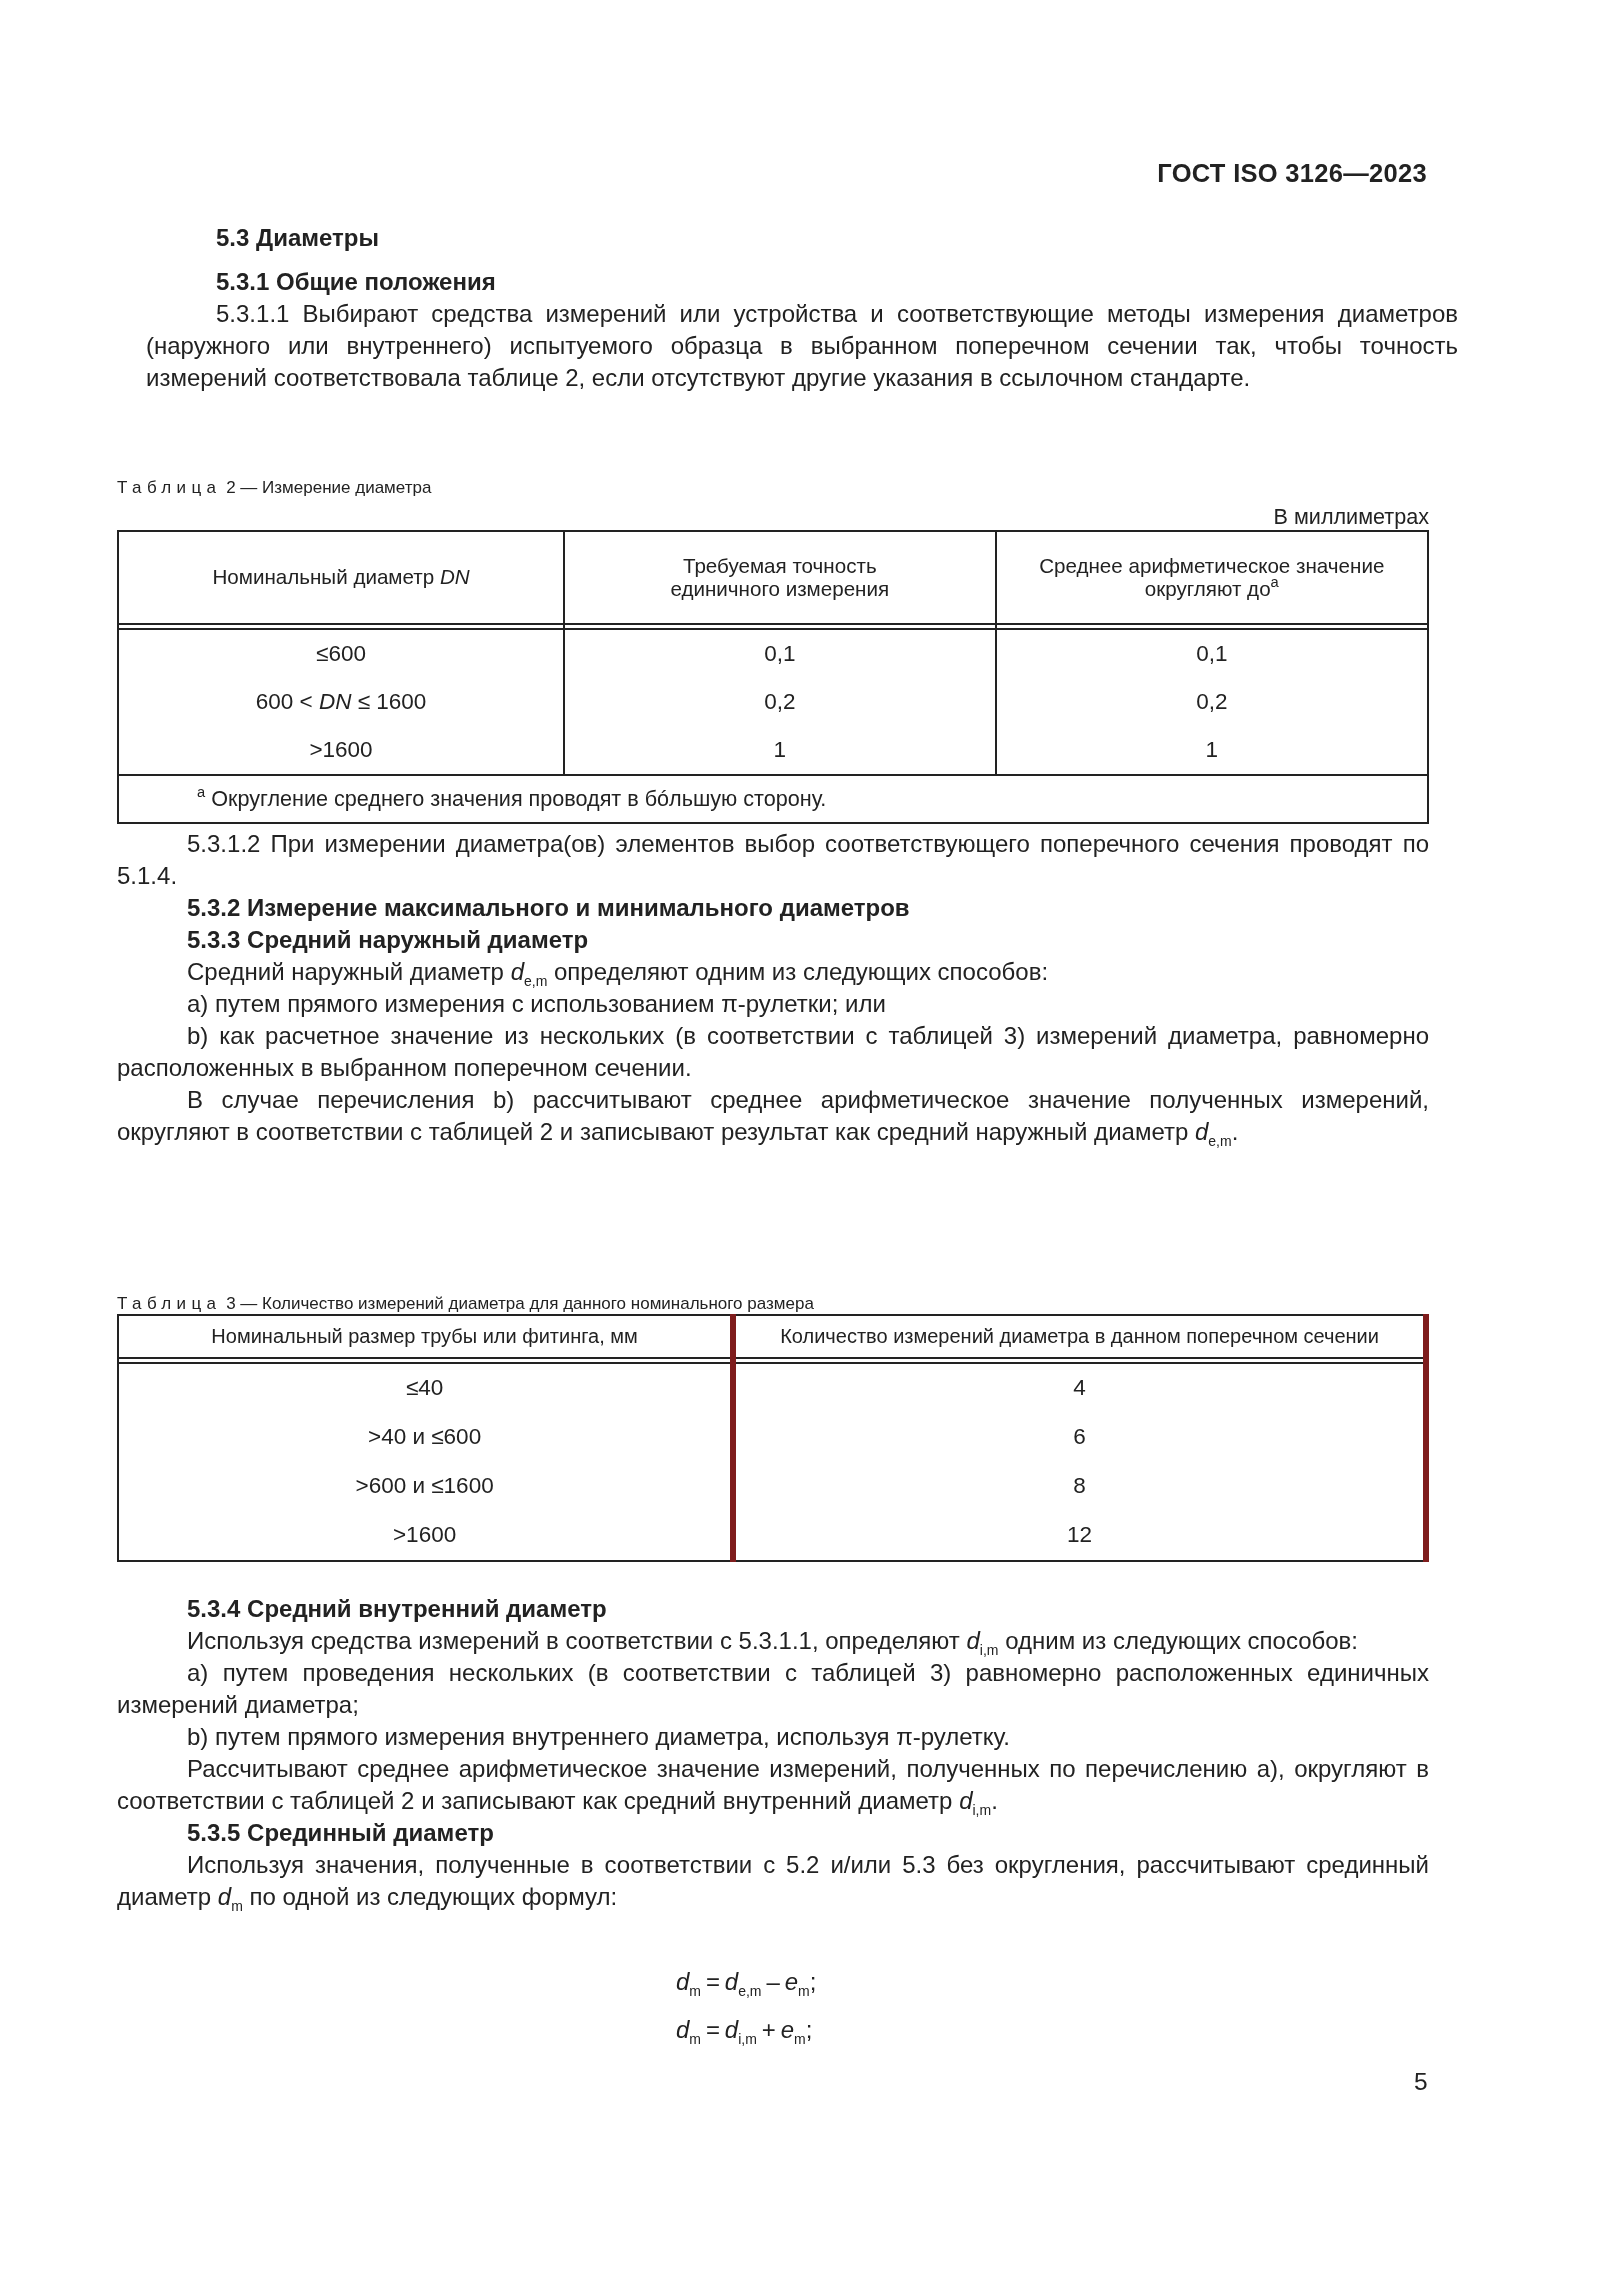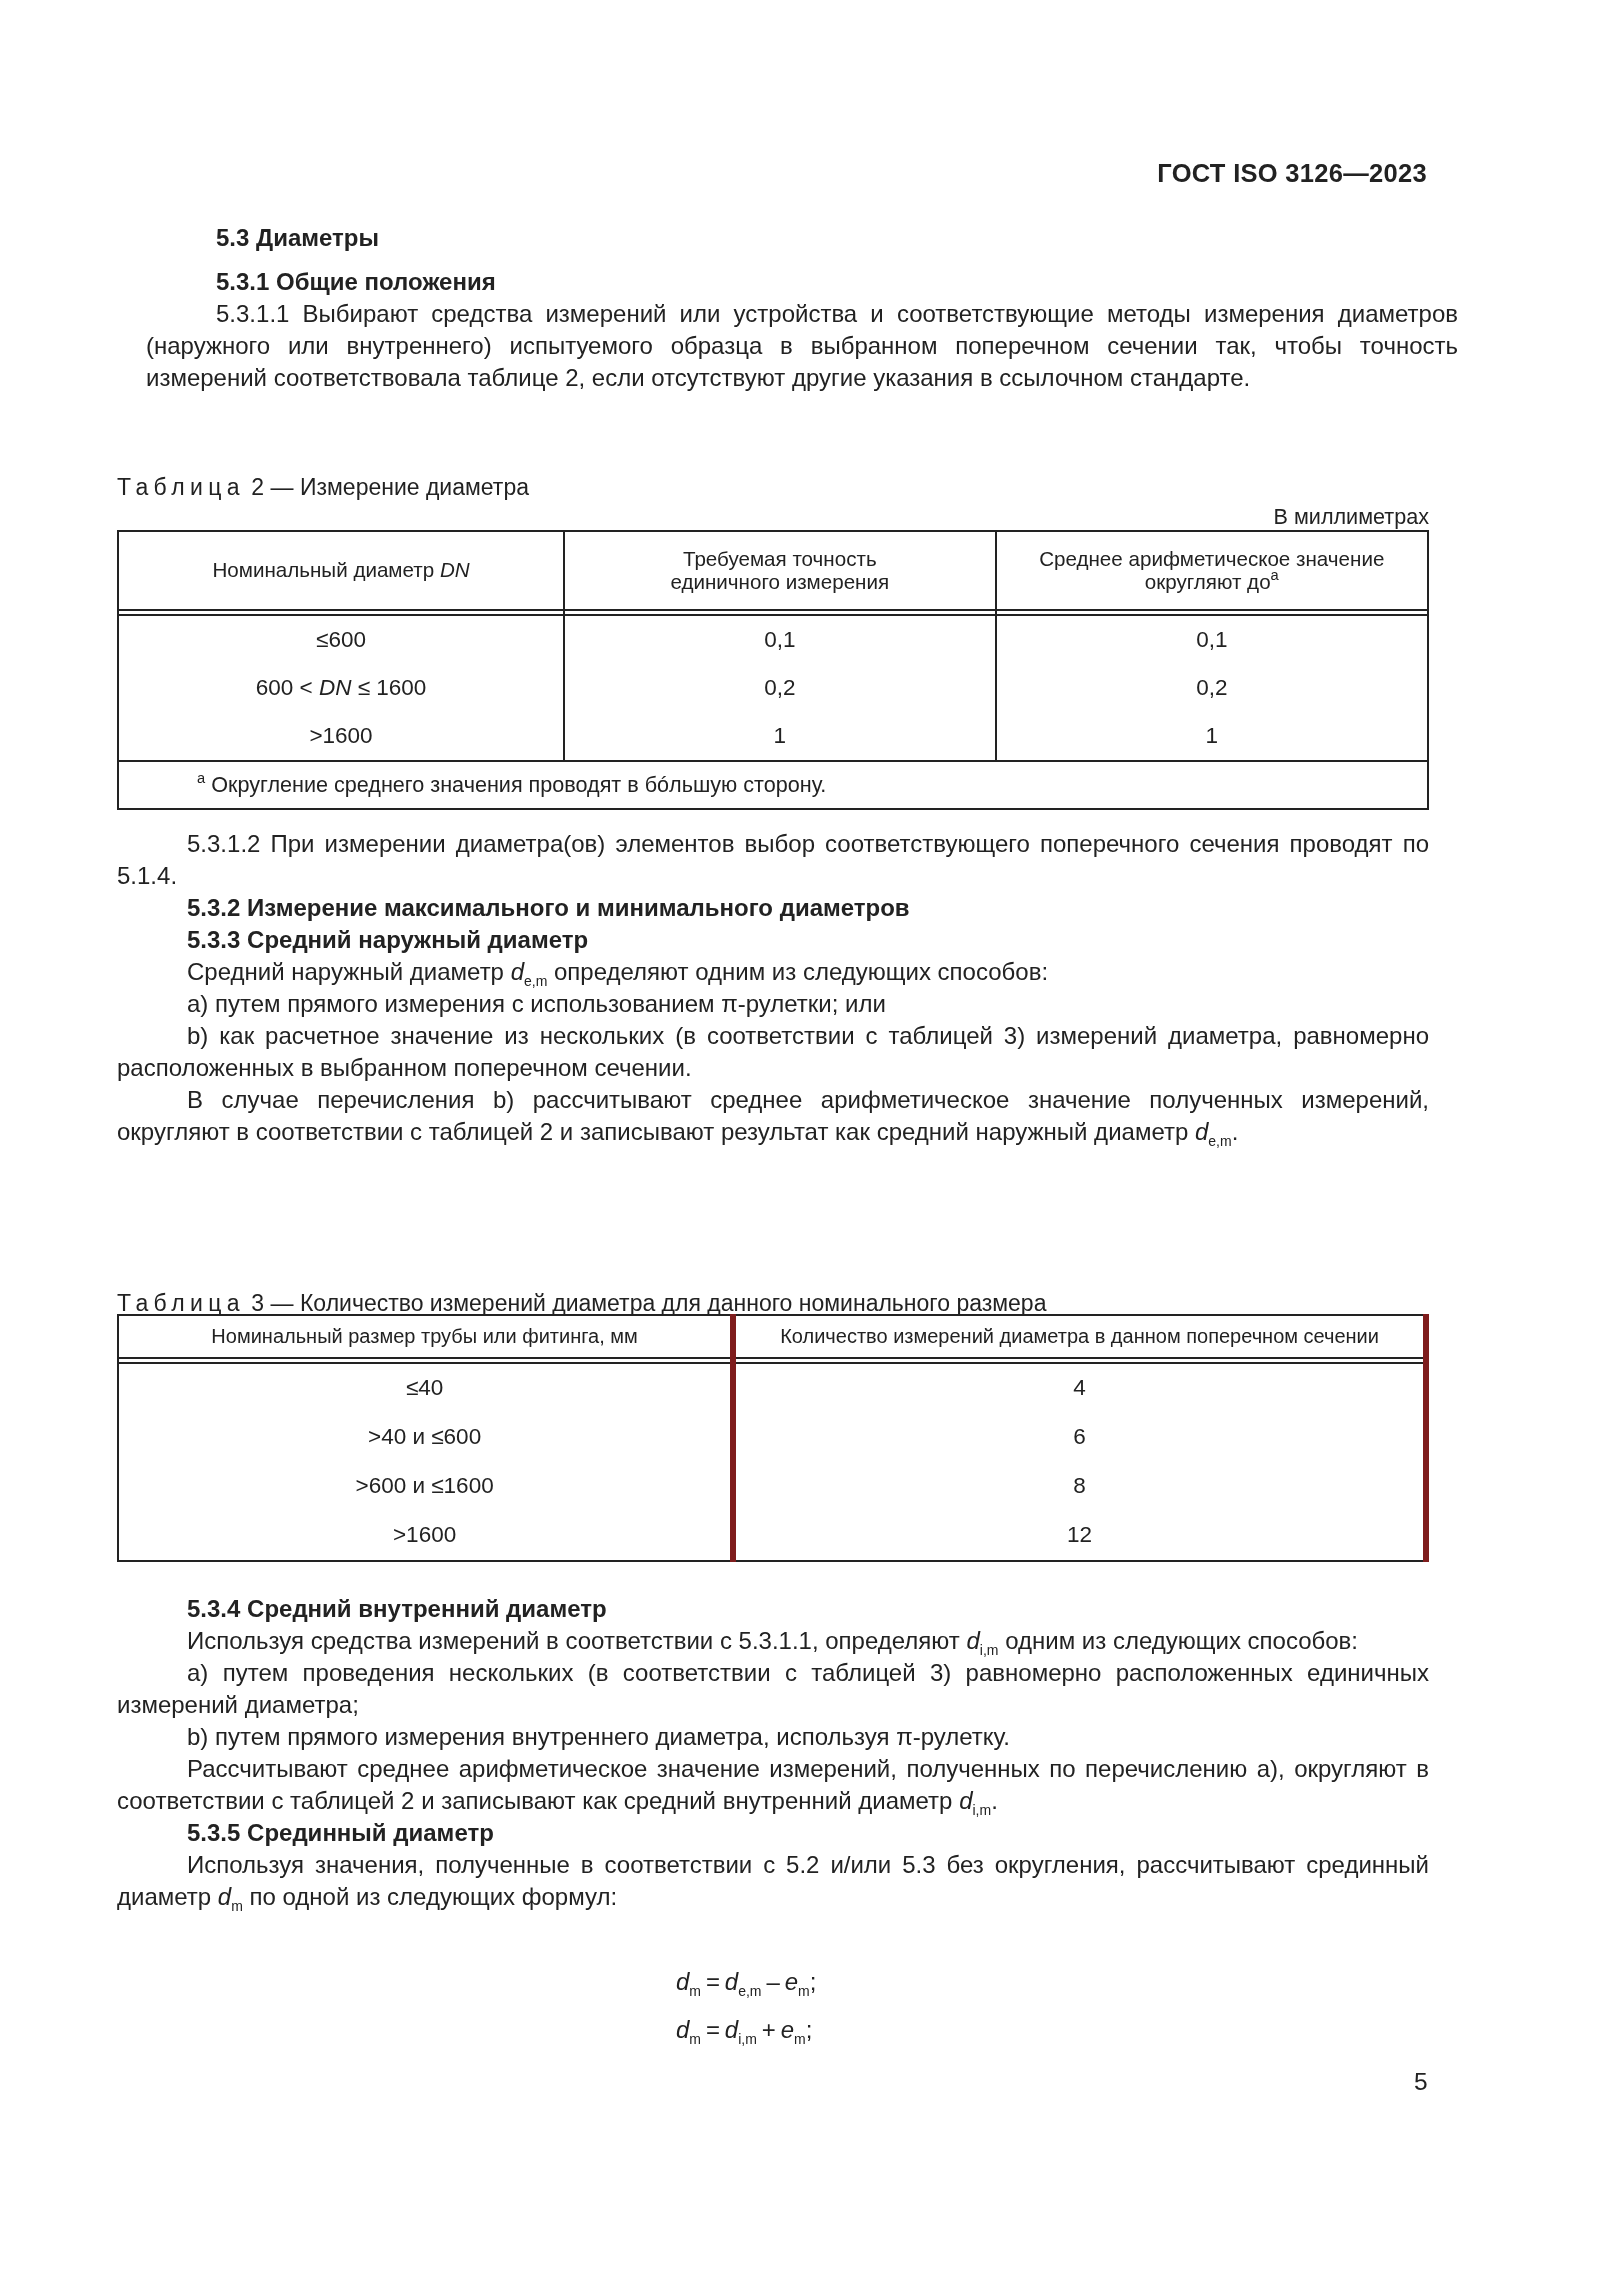--- a/index.html
+++ b/index.html
@@ -5,21 +5,21 @@
     html, body { margin: 0; padding: 0; background: #ffffff; }
     body { width: 1621px; height: 2293px; position: relative; overflow: hidden;
            font-family: "Liberation Sans", sans-serif; color: #222222; }
     .page { position: absolute; left: 0; top: 0; width: 1621px; height: 2293px; }
     .abs { position: absolute; margin-top: 12px; }
     .hdr { right: 194px; top: 147px; font-size: 25.5px; font-weight: bold; letter-spacing: 0.3px; white-space: nowrap; }
     .col { position: absolute; left: 117px; width: 1312px; }
     .h { font-weight: bold; font-size: 24px; line-height: 32px; padding-left: 70px; white-space: nowrap; }
     .p { font-size: 24px; line-height: 32px; text-align: justify; text-align-last: left; }
     .ind { text-indent: 70px; }
-    .cap { font-size: 23px; line-height: 29px; white-space: nowrap; }
+    .cap { font-size: 17px; line-height: 29px; white-space: nowrap; }
     .spaced { letter-spacing: 5.4px; }
     .unit { font-size: 21.6px; line-height: 29px; text-align: right; }
     sub { font-size: 14px; vertical-align: -5.9px; line-height: 0; }
     sup { font-size: 14.7px; vertical-align: 8.8px; line-height: 0; }
     i { font-style: italic; }
     table { border-collapse: collapse; position: absolute; }
     td { text-align: center; font-size: 21.6px; color: #222; padding: 0; }
     .t2 { left: 117px; top: 530px; width: 1312px; border: 2.9px solid #222; }
     .t2 td { border-left: 2px solid #222; border-right: 2px solid #222; }
     .t2 .head td { height: 65px; line-height: 22.5px; border-bottom: 2px solid #222; font-size: 20.6px; }
@@ -57,21 +57,21 @@
 
   <table class="t2">
     <colgroup>
         <col style="width:447px">
         <col style="width:432px">
         <col style="width:433px">
       </colgroup>
     <tbody>
         <tr class="head">
       <td><span>Номинальный диаметр </span><i>DN</i></td>
-      <td style="padding:6px 69px;">Требуемая точность единичного измерения</td>
+      <td style="padding:13px 69px;">Требуемая точность единичного измерения</td>
       <td style="padding:0 39px;"><span>Среднее арифметическое значение округляют до</span><sup>a</sup></td>
     </tr>
     <tr class="dbl">
           <td></td>
           <td></td>
           <td></td>
         </tr>
     <tr class="r">
       <td>≤600</td>
       <td>0,1</td>

